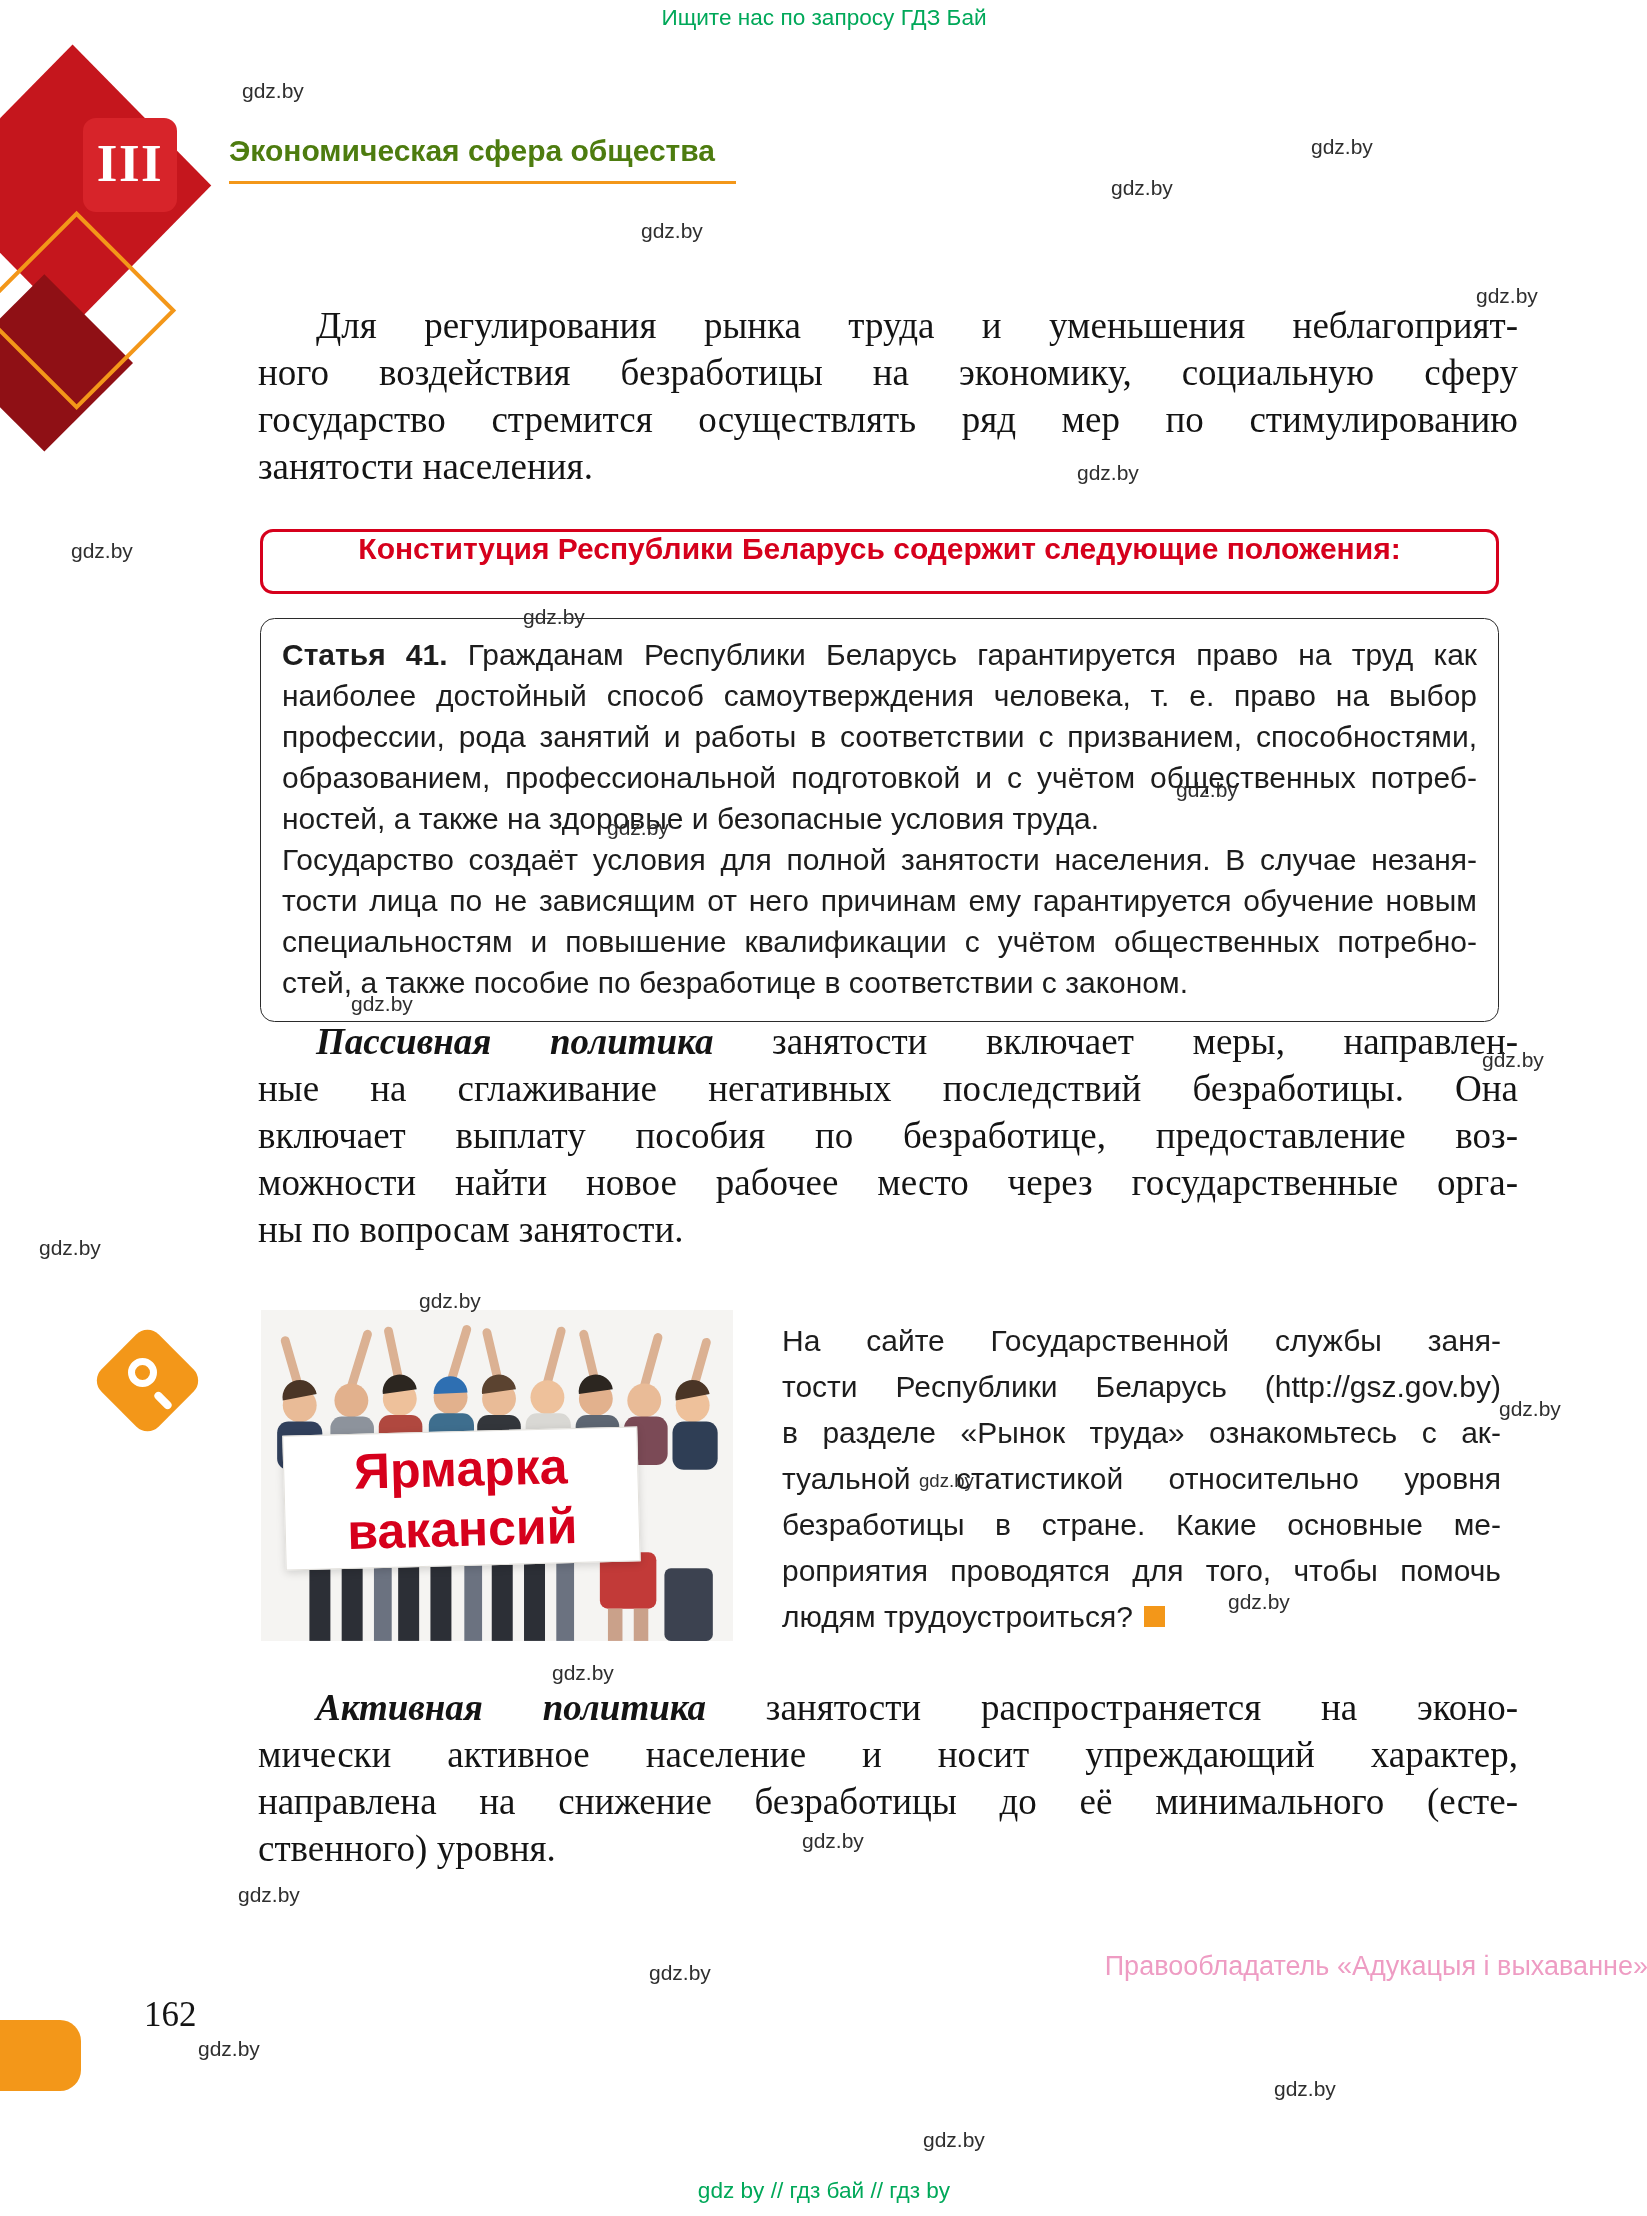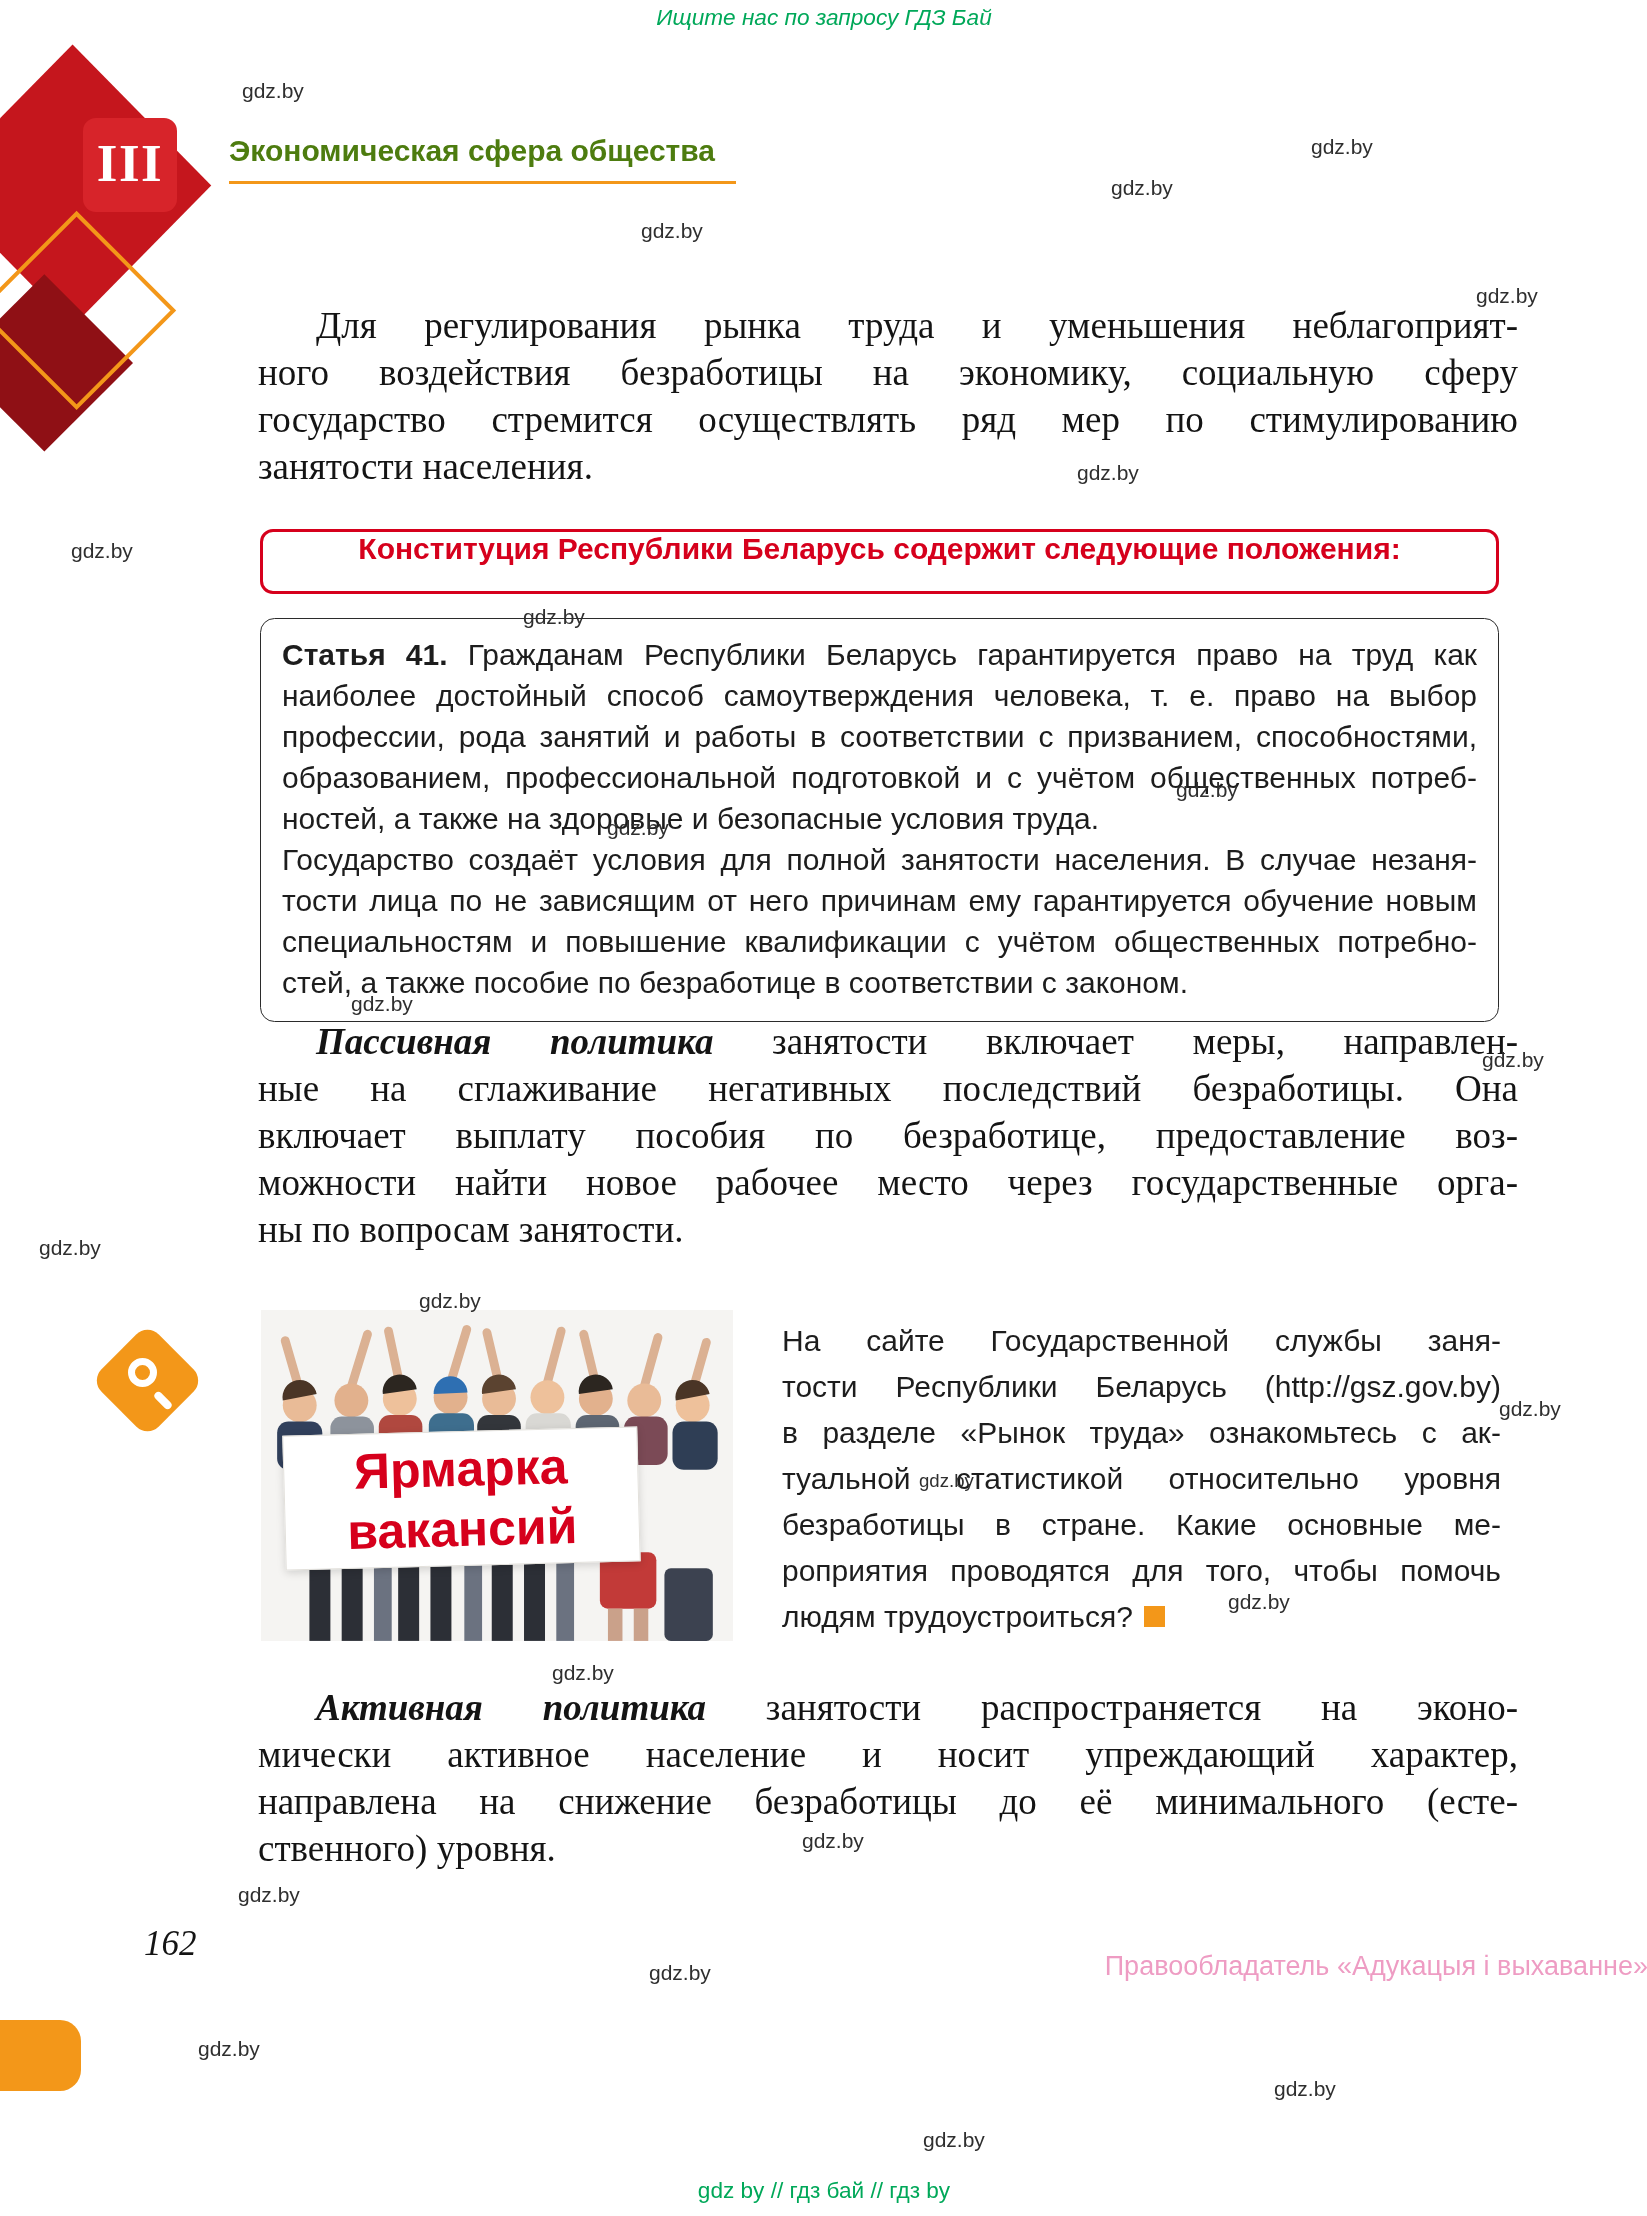--- a/index.html
+++ b/index.html
@@ -5,21 +5,21 @@
   * { margin:0; padding:0; box-sizing:border-box; }
   html,body { width:1648px; height:2216px; }
   body { background:#ffffff; font-family:"Liberation Serif", serif; position:relative; overflow:hidden; }
   .page { position:absolute; left:0; top:0; width:1648px; height:2216px; background:#fff; }
 
   
   .wm { position:absolute; font-family:"Liberation Sans", sans-serif; font-size:21px; color:#2f2f2f; z-index:40; }
 
   
   .top-banner { position:absolute; top:4.8px; left:0; width:100%; text-align:center;
-    font-family:"Liberation Sans", sans-serif; font-size:22.6px; color:#00A859;font-style:italic; }
+    font-family:"Liberation Sans", sans-serif; font-size:22.6px; color:#00A859; }
 
   
   .ribbon { position:absolute; left:0; top:0; width:258px; height:500px; z-index:5; }
   .badge { position:absolute; left:83px; top:118px; width:94px; height:94px; background:#D7242A;
     border-radius:13px; color:#fff; font-family:"Liberation Serif", serif; font-weight:bold;
     font-size:53px; line-height:90px; text-align:center; letter-spacing:1.6px; }
 
   
   .chapter-title { position:absolute; left:229px; top:134px; width:507px; font-family:"Liberation Sans", sans-serif;
     font-weight:bold; font-size:30px; color:#4d7c0f; padding-bottom:13px; border-bottom:3.2px solid #F39719; }
@@ -60,22 +60,22 @@
     line-height:60px; color:#D6001C; padding-top:6.5px; }
 
   
   .task-col { position:absolute; left:782px; top:1318px; width:719px; font-family:"Liberation Sans", sans-serif;
     font-size:30px; line-height:46px; color:#1d1d1d; }
   .osq { display:inline-block; width:21px; height:21px; background:#F39719; margin-left:11.3px; }
 
   
   .orange-tab { position:absolute; left:0; top:2020px; width:81px; height:71px; background:#F39719;
     border-radius:0 21px 21px 0; }
-  .page-num { position:absolute; left:144px; top:1924px; font-family:"Liberation Serif", serif;
-    font-size:35px; color:#141414;font-style:italic; }
+  .page-num { position:absolute; left:144px; top:1995px; font-family:"Liberation Serif", serif;
+    font-size:35px; color:#141414; }
   .copyright { position:absolute; top:1951px; left:0; width:100%; text-align:right;
     font-family:"Liberation Sans", sans-serif; font-size:27px; color:#EE9CC3; }
   .footer-links { position:absolute; top:2178px; left:0; width:100%; text-align:center;
     font-family:"Liberation Sans", sans-serif; font-size:22.6px; color:#00A859; cursor:pointer; }
 </style>
 </head>
 <body>
 
 <div class="page">
 

